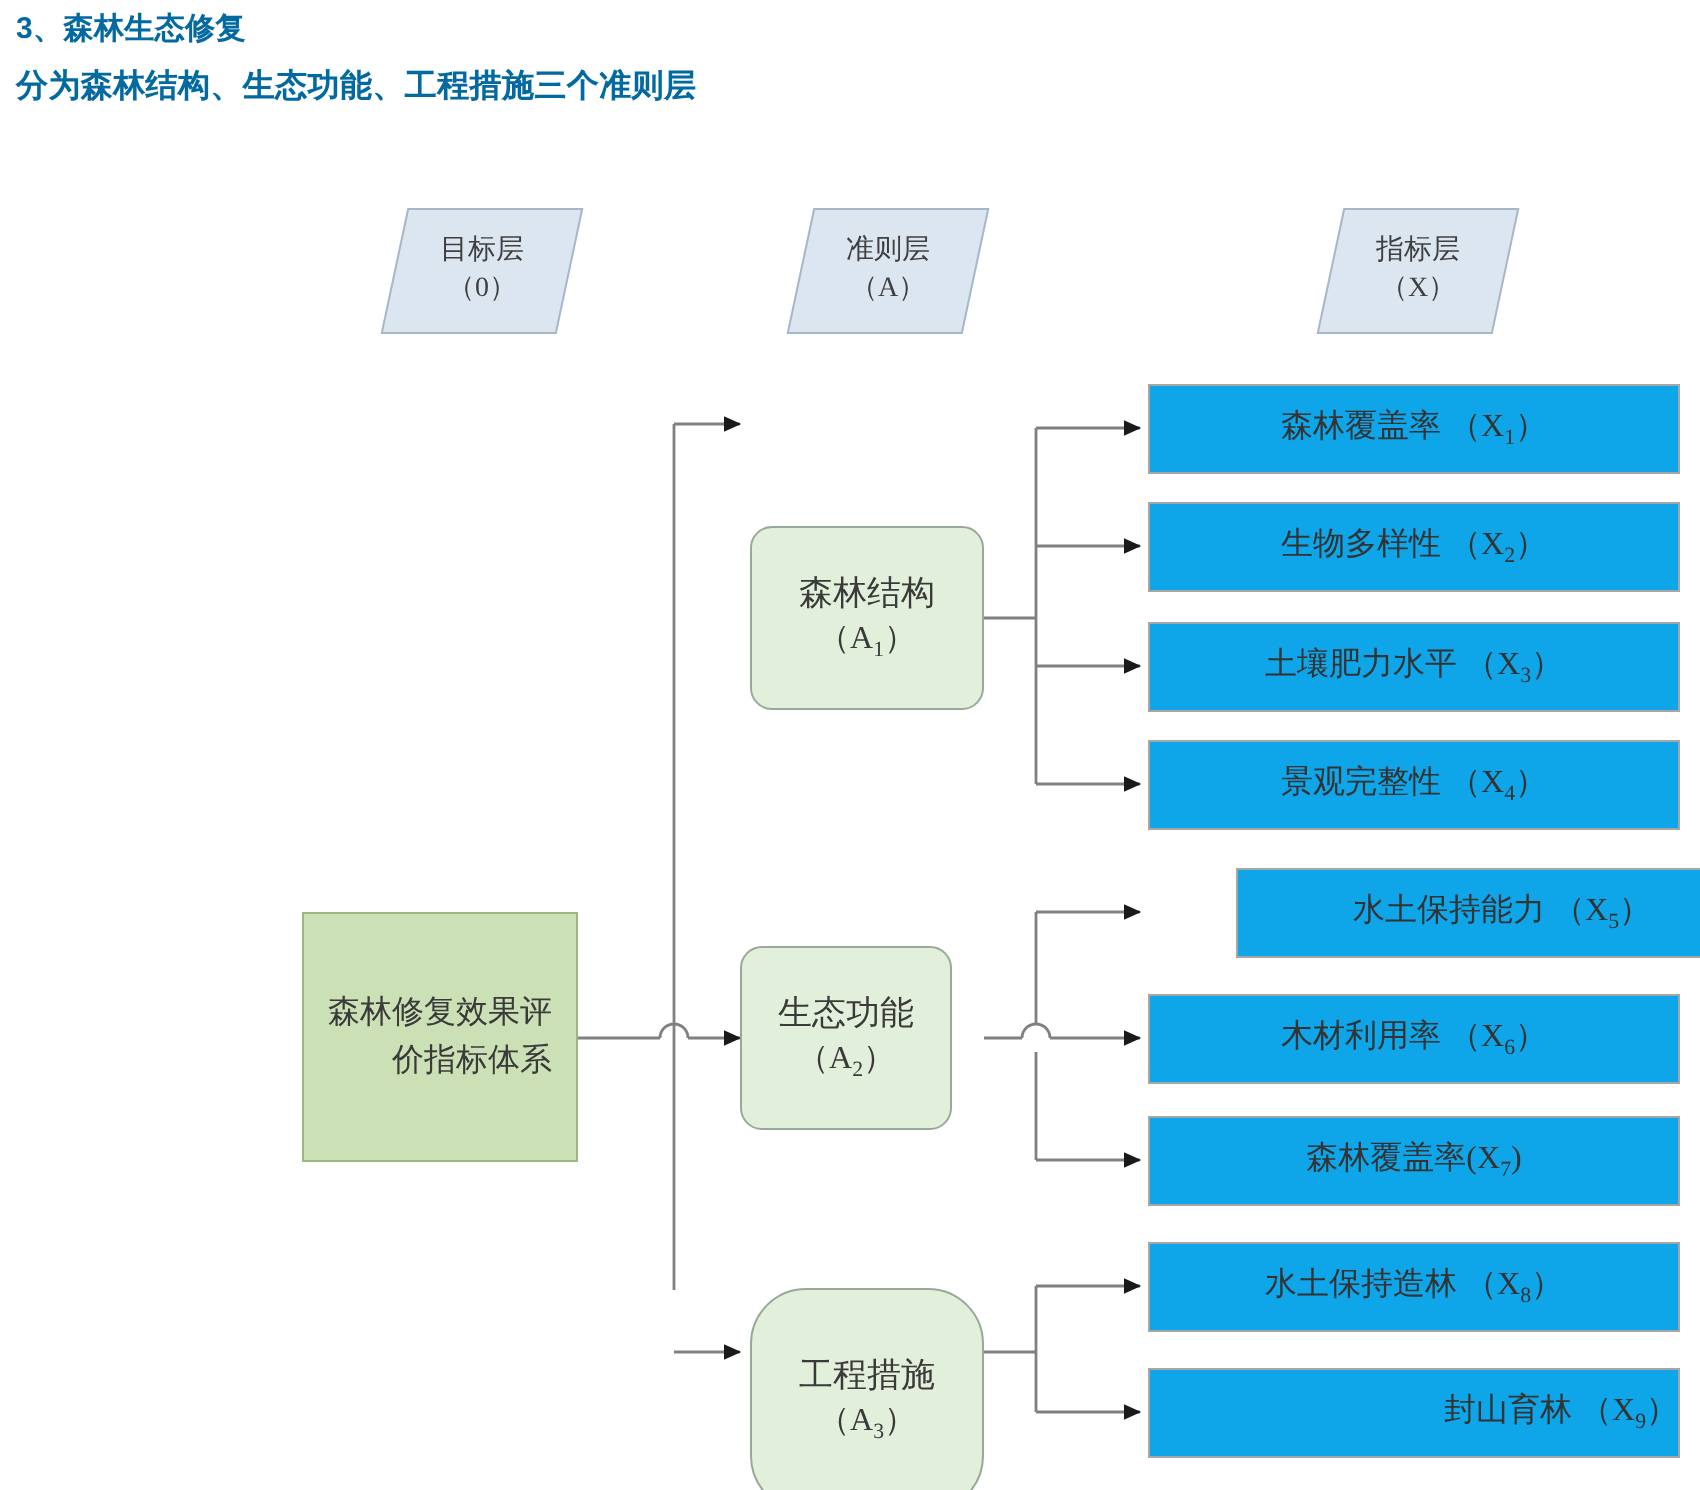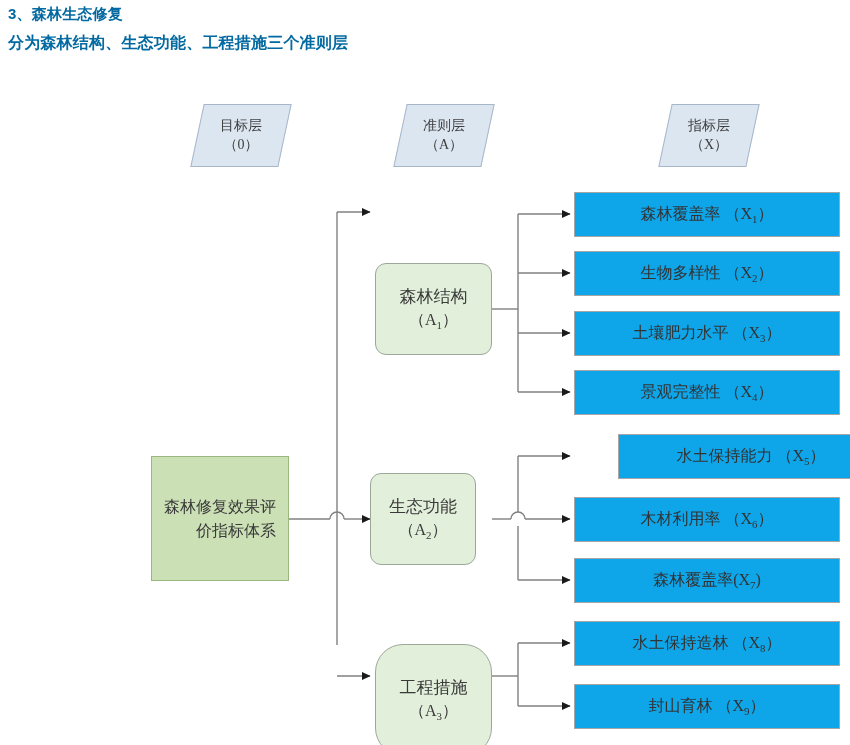--- a/index.html
+++ b/index.html
@@ -187,17 +187,17 @@
   </div>
   <div class="ind-node" style="left:574px;top:497px;width:266px;height:45px;">
     <span><span>木材利用率</span>&nbsp;<span>（X</span><sub>6</sub><span>）</span></span>
   </div>
   <div class="ind-node" style="left:574px;top:558px;width:266px;height:45px;">
     <span><span>森林覆盖率</span><span>(X</span><sub>7</sub><span>)</span></span>
   </div>
   <div class="ind-node" style="left:574px;top:621px;width:266px;height:45px;">
     <span><span>水土保持造林</span>&nbsp;<span>（X</span><sub>8</sub><span>）</span></span>
   </div>
-  <div class="ind-node" style="left:574px;top:684px;width:266px;height:45px;">
+  <div class="ind-node" style="left:574px;top:684px;width:266px;height:45px;justify-content:flex-end;">
     <span><span>封山育林</span>&nbsp;<span>（X</span><sub>9</sub><span>）</span></span>
   </div>
 
 </div>
 
 </body></html>

